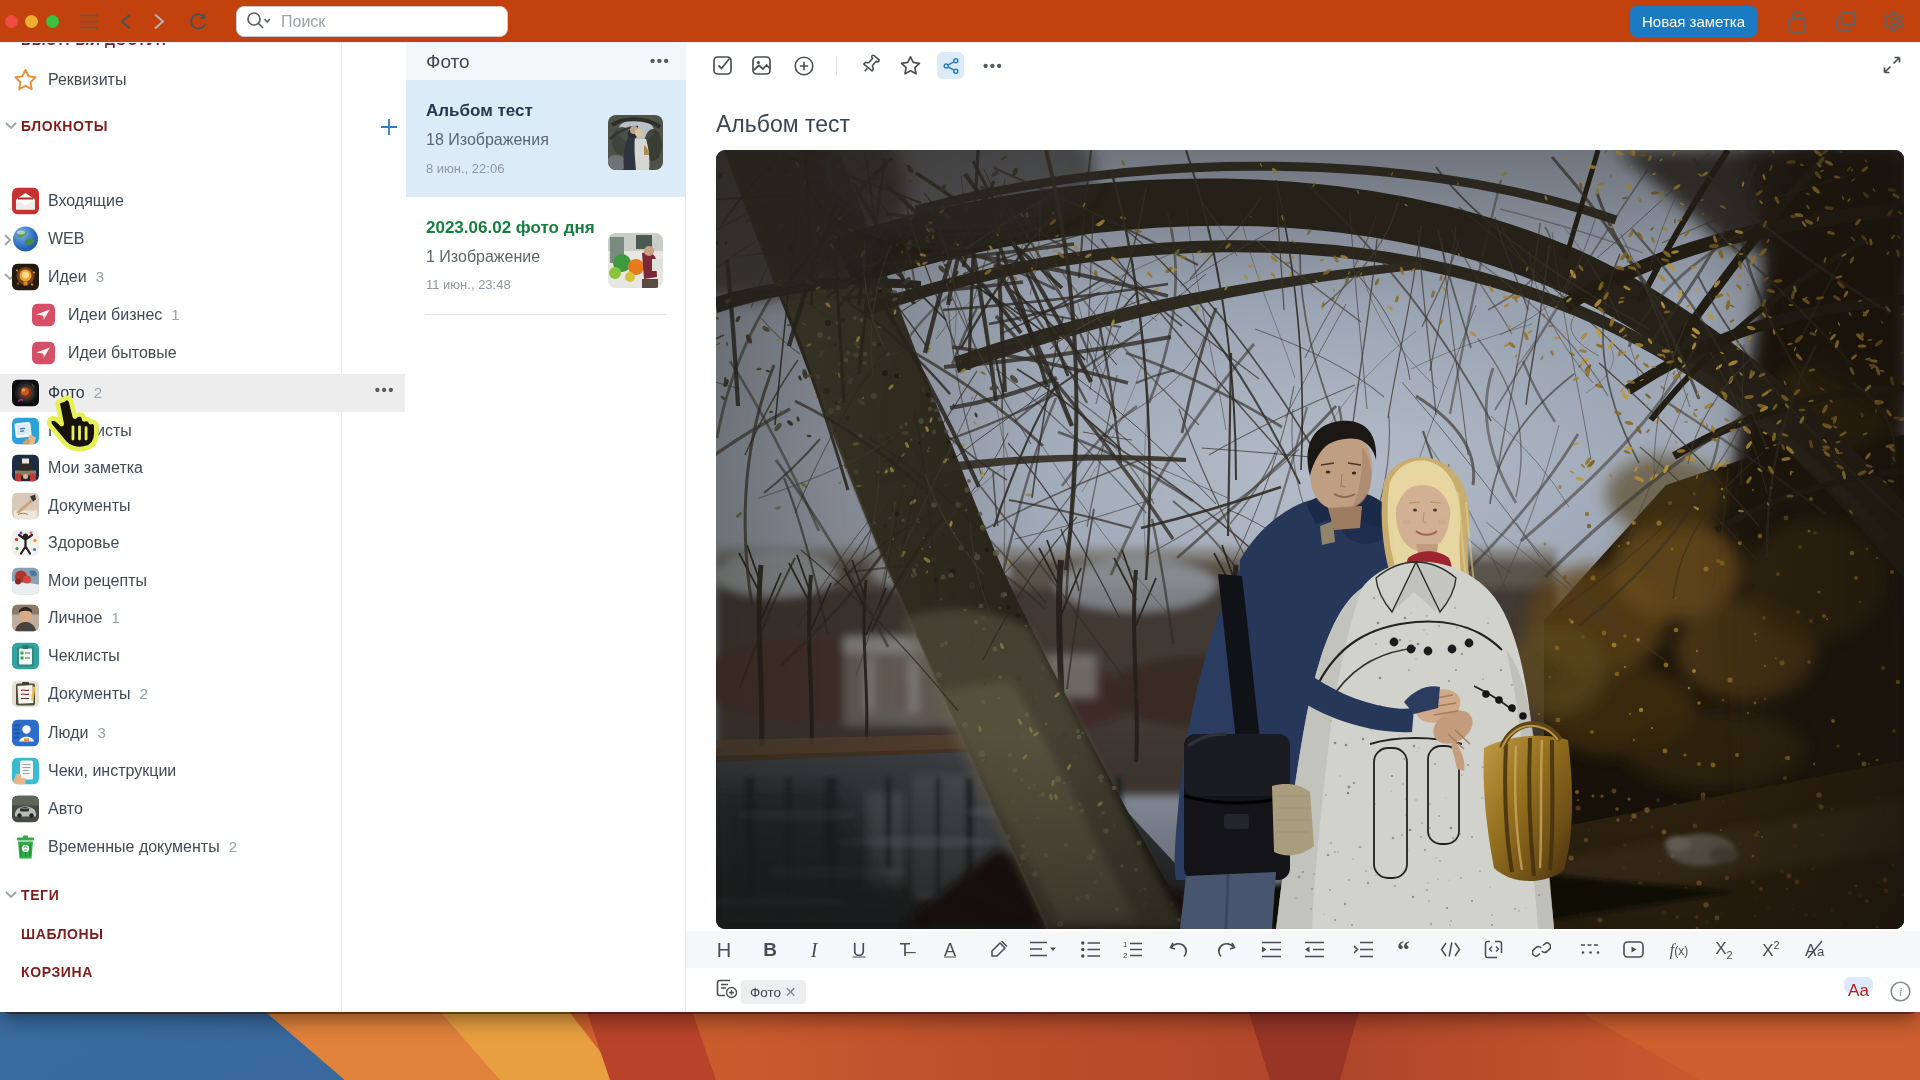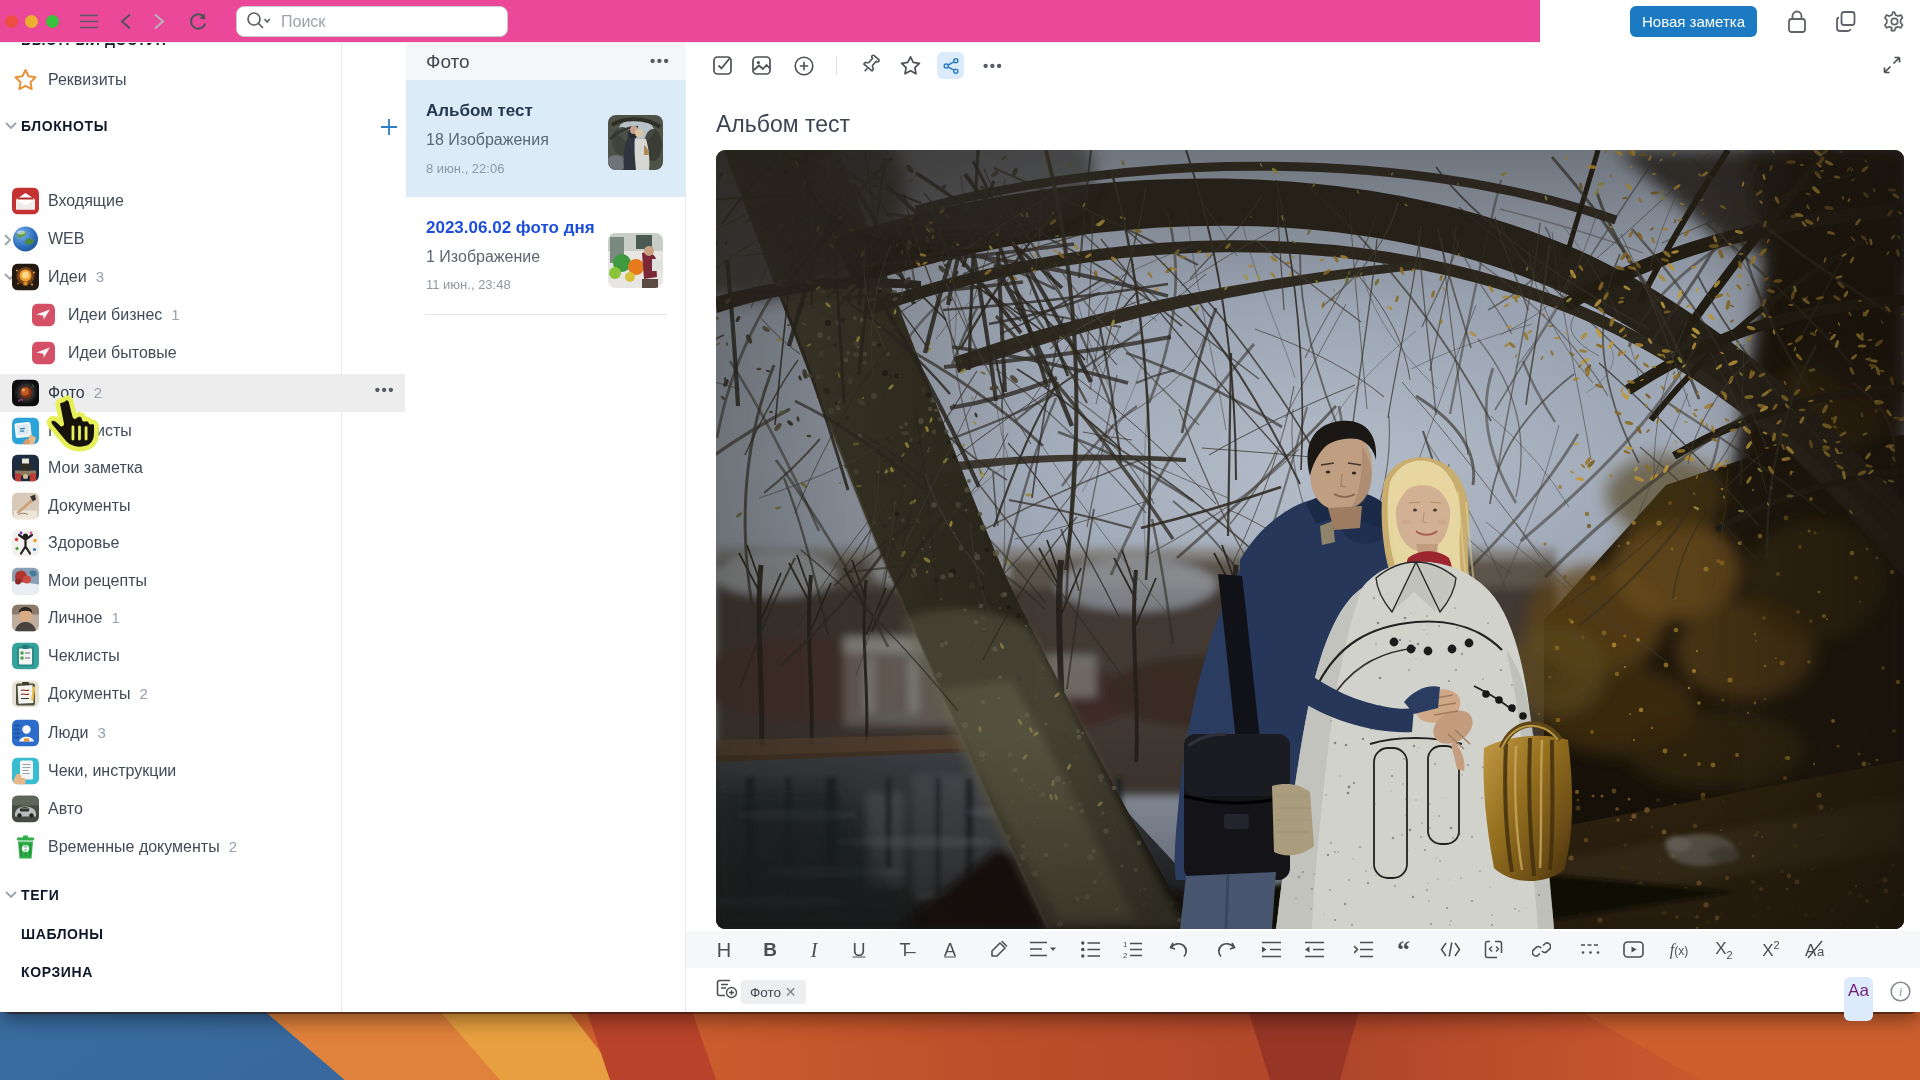--- a/index.html
+++ b/index.html
@@ -4,34 +4,34 @@
 <style>
   * { margin:0; padding:0; box-sizing:border-box; }
   html,body { width:1920px; height:1080px; overflow:hidden; font-family:"Liberation Sans", sans-serif; }
   body { position:relative; background:#c85a2c; }
   .abs { position:absolute; }
   
   #wallpaper { left:0; top:0; width:1920px; height:1080px; }
   
   #window { left:0; top:0; width:1920px; height:1012px; background:#fff; border-radius:0 0 10px 10px; box-shadow:0 2px 0 rgba(40,20,10,.55), 0 8px 20px rgba(0,0,0,.4); }
   
-  #topbar { left:0; top:0; width:1540px; height:43px; background:#ec4899; border-bottom:1px solid #ececec; z-index:30; }
+  #topbar { left:0; top:0; width:1920px; height:43px; background:#c2410c; border-bottom:1px solid #ececec; z-index:30; }
   .tl { width:13px; height:13px; border-radius:50%; top:15px; }
   #searchbox { left:236px; top:6px; width:272px; height:31px; border:1px solid #c9cccf; border-radius:8px; background:#fff; }
   #searchbox span.ph { position:absolute; left:44px; top:6px; font-size:16px; color:#9aa2aa; }
   #newnote { left:1630px; top:6px; width:127px; height:31px; background:#1b7ac2; border-radius:6px; color:#fff; font-size:15px; text-align:center; line-height:31px; }
   
   #sidebar { left:0; top:43px; width:342px; height:969px; background:#fff; border-right:1px solid #e9e9e9; z-index:5; }
   .srow { position:absolute; left:0; width:405px; height:38px; }
   .srow .txt { position:absolute; left:48px; top:50%; transform:translateY(-50%); font-size:16px; color:#414b57; white-space:nowrap; }
   .srow .cnt { color:#97a1ab; font-size:15px; margin-left:9px; }
   .ic { position:absolute; left:12px; top:50%; transform:translateY(-50%); width:27px; height:27px; border-radius:6px; overflow:hidden; }
   .sub .ic { left:32px; }
   .sub .txt { left:68px; }
-  .sect { position:absolute; left:21px; font-size:14px; font-weight:bold; color:#0f172a; letter-spacing:.6px; }
+  .sect { position:absolute; left:21px; font-size:14px; font-weight:bold; color:#7f1d1d; letter-spacing:.6px; }
   .chev { position:absolute; stroke:#9aa2aa; stroke-width:1.8; fill:none; }
   
   #col2 { left:406px; top:43px; width:280px; height:969px; background:#fff; border-right:1px solid #e9e9e9; z-index:4; }
   #col2head { position:absolute; left:0; top:0; width:280px; height:37px; background:#f5f6f7; }
   
   #main { left:686px; top:43px; width:1234px; height:969px; background:#fff; z-index:3; }
   .dots3 { letter-spacing:1.5px; color:#565c63; font-size:15px; font-weight:bold; }
 </style>
 </head>
 <body>
@@ -322,21 +322,21 @@
         <ellipse cx="8" cy="48" rx="10" ry="8" fill="#6e7376"></ellipse>
         <rect x="20" y="14" width="9" height="10" rx="4" fill="#2a2d33"></rect>
         <circle cx="26" cy="15" r="4" fill="#c4a58c"></circle>
         <circle cx="31" cy="18" r="4" fill="#d8c49e"></circle>
         <path d="M20 22 C16 30 15 42 16 55 L28 55 C26 42 26 30 27 24 Z" fill="#2e3440"></path>
         <path d="M27 24 L38 24 C41 34 42 46 41 55 L28 55 C27 44 26 32 27 24 Z" fill="#d6d6d2"></path>
         <path d="M36 30 C39 32 41 36 41 40 L36 40 Z" fill="#ae8a52"></path>
       </svg>
     </div>
     <div class="abs" style="left:0;top:154px;width:279px;height:113px;background:#fff;">
-      <div class="abs" style="left:20px;top:21px;font-size:17px;font-weight:bold;color:#1d4ed8;">2023.06.02 фото дня</div>
+      <div class="abs" style="left:20px;top:21px;font-size:17px;font-weight:bold;color:#15803d;">2023.06.02 фото дня</div>
       <div class="abs" style="left:20px;top:51px;font-size:16px;color:#5d6773;">1 Изображение</div>
       <div class="abs" style="left:20px;top:80px;font-size:13px;color:#8f98a2;">11 июн., 23:48</div>
       <svg class="abs" style="left:202px;top:36px;border-radius:8px;" width="55" height="55" viewBox="0 0 55 55">
         <rect width="55" height="55" fill="#e8e6e2"></rect>
         <rect x="0" y="0" width="55" height="18" fill="#c8cdc8"></rect>
         <rect x="28" y="2" width="16" height="14" fill="#4a5a50"></rect>
         <rect x="2" y="4" width="14" height="26" fill="#7a8a80"></rect>
         <circle cx="14" cy="30" r="9" fill="#3f9a3f"></circle>
         <circle cx="28" cy="34" r="8" fill="#e87a1e"></circle>
         <circle cx="7" cy="40" r="6" fill="#8ac43a"></circle>
@@ -2377,21 +2377,21 @@
         </svg>
     </div>
 
     <svg class="abs" style="left:30px;top:936px;" width="22" height="20" viewBox="0 0 22 20">
         <path d="M14,1.5 H3.5 A2,2 0 0 0 1.5,3.5 V14.5 A2,2 0 0 0 3.5,16.5 H9" stroke="#4c5055" stroke-width="1.6" fill="none"></path>
         <path d="M5,5.5 H12 M5,9 H10" stroke="#4c5055" stroke-width="1.4"></path>
         <circle cx="15.5" cy="13.5" r="5" stroke="#4c5055" stroke-width="1.4" fill="none"></circle>
         <path d="M15.5,11 V16 M13,13.5 H18" stroke="#4c5055" stroke-width="1.4"></path>
       </svg>
     <div class="abs" style="left:55px;top:937px;height:24px;background:#eceef0;border-radius:4px;padding:0 9px;font-size:13.5px;color:#3f4650;line-height:24px;">Фото <span style="color:#7a828a;font-size:14px;">✕</span></div>
-    <div class="abs" style="left:1158px;top:934px;width:29px;height:44px;background:#ddeafc;border-radius:6px;text-align:center;line-height:28px;font-size:17px;color:#701a75;">Aa</div>
+    <div class="abs" style="left:1158px;top:934px;width:29px;height:16px;background:#ddeafc;border-radius:6px;text-align:center;line-height:28px;font-size:17px;color:#b91c1c;">Aa</div>
     <svg class="abs" style="left:1204px;top:938px;" width="21" height="21" viewBox="0 0 21 21">
         <circle cx="10.5" cy="10.5" r="9.3" stroke="#878c92" stroke-width="1.6" fill="none"></circle>
         <text x="9" y="15" font-size="12" font-style="italic" fill="#878c92" font-family="Liberation Serif">i</text>
       </svg>
 
     <svg class="abs" style="left:27px;top:13px;" width="19" height="19" viewBox="0 0 19 19">
         <rect x="1" y="1" width="17" height="17" rx="3.5" stroke="#4c5055" stroke-width="1.7" fill="none"></rect>
         <path d="M5.5,9.5 L8.5,12.5 L16.5,2.5" stroke="#4c5055" stroke-width="1.8" fill="none"></path>
       </svg>
     <svg class="abs" style="left:66px;top:13px;" width="19" height="19" viewBox="0 0 19 19">

